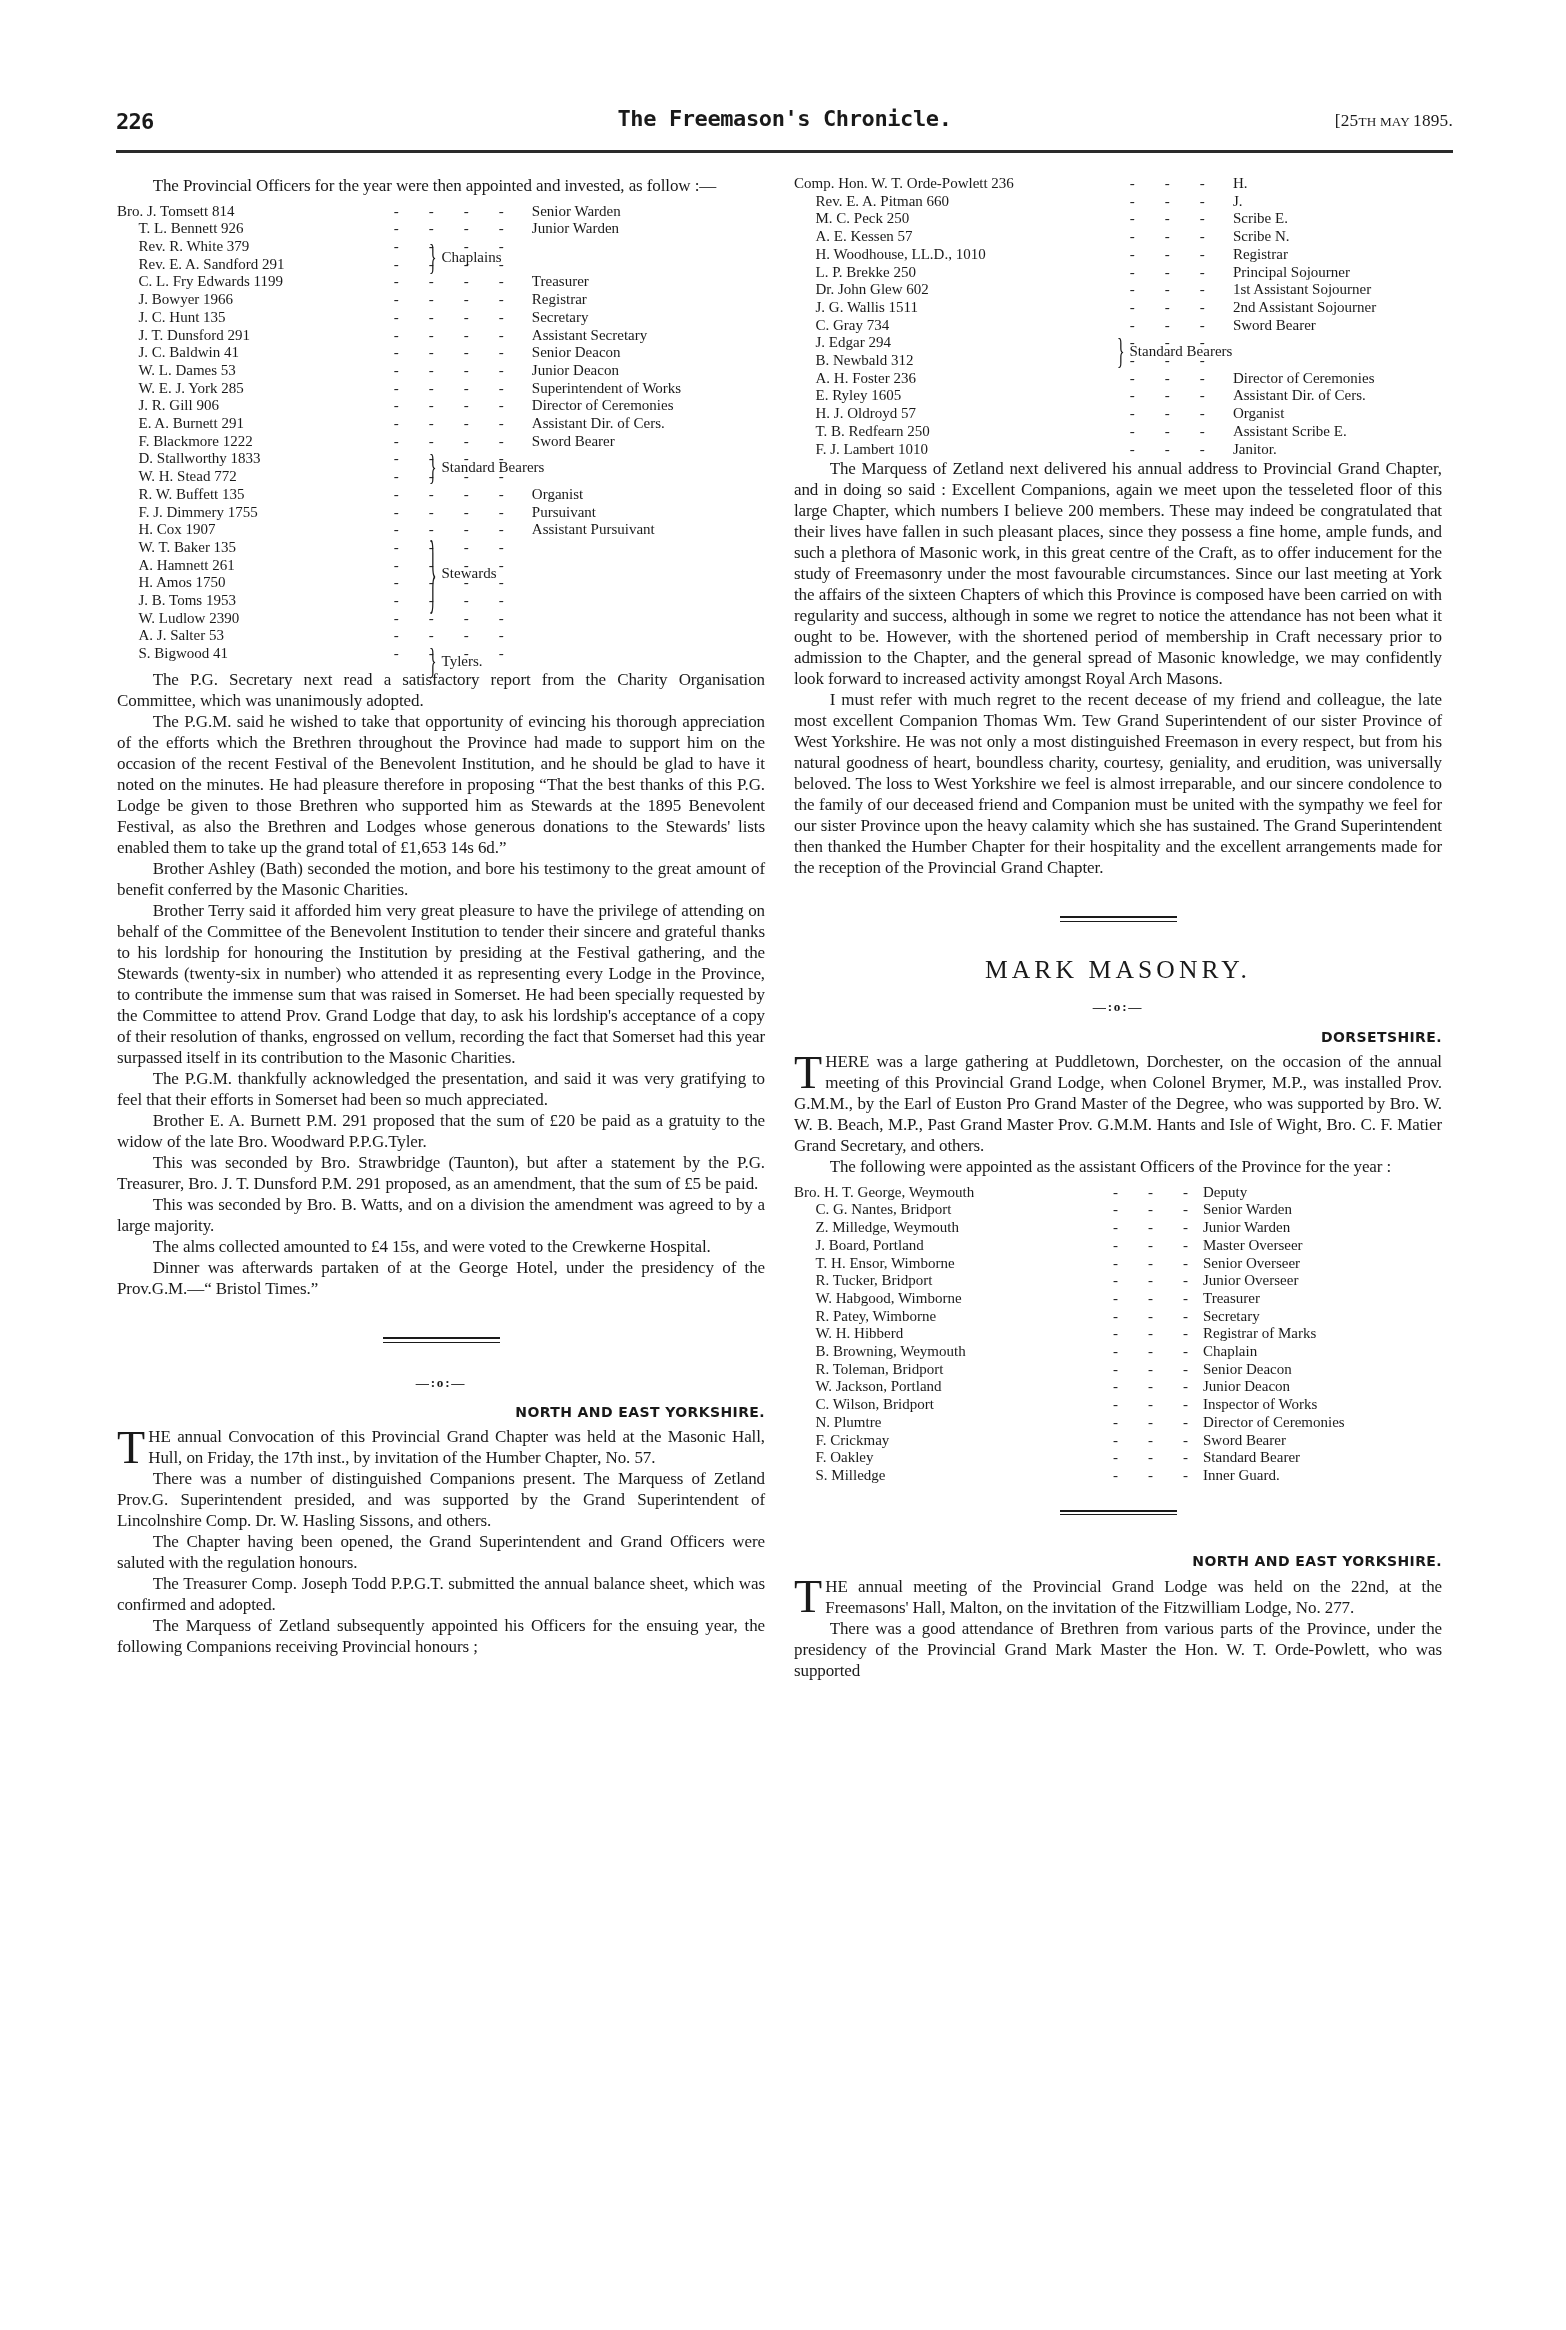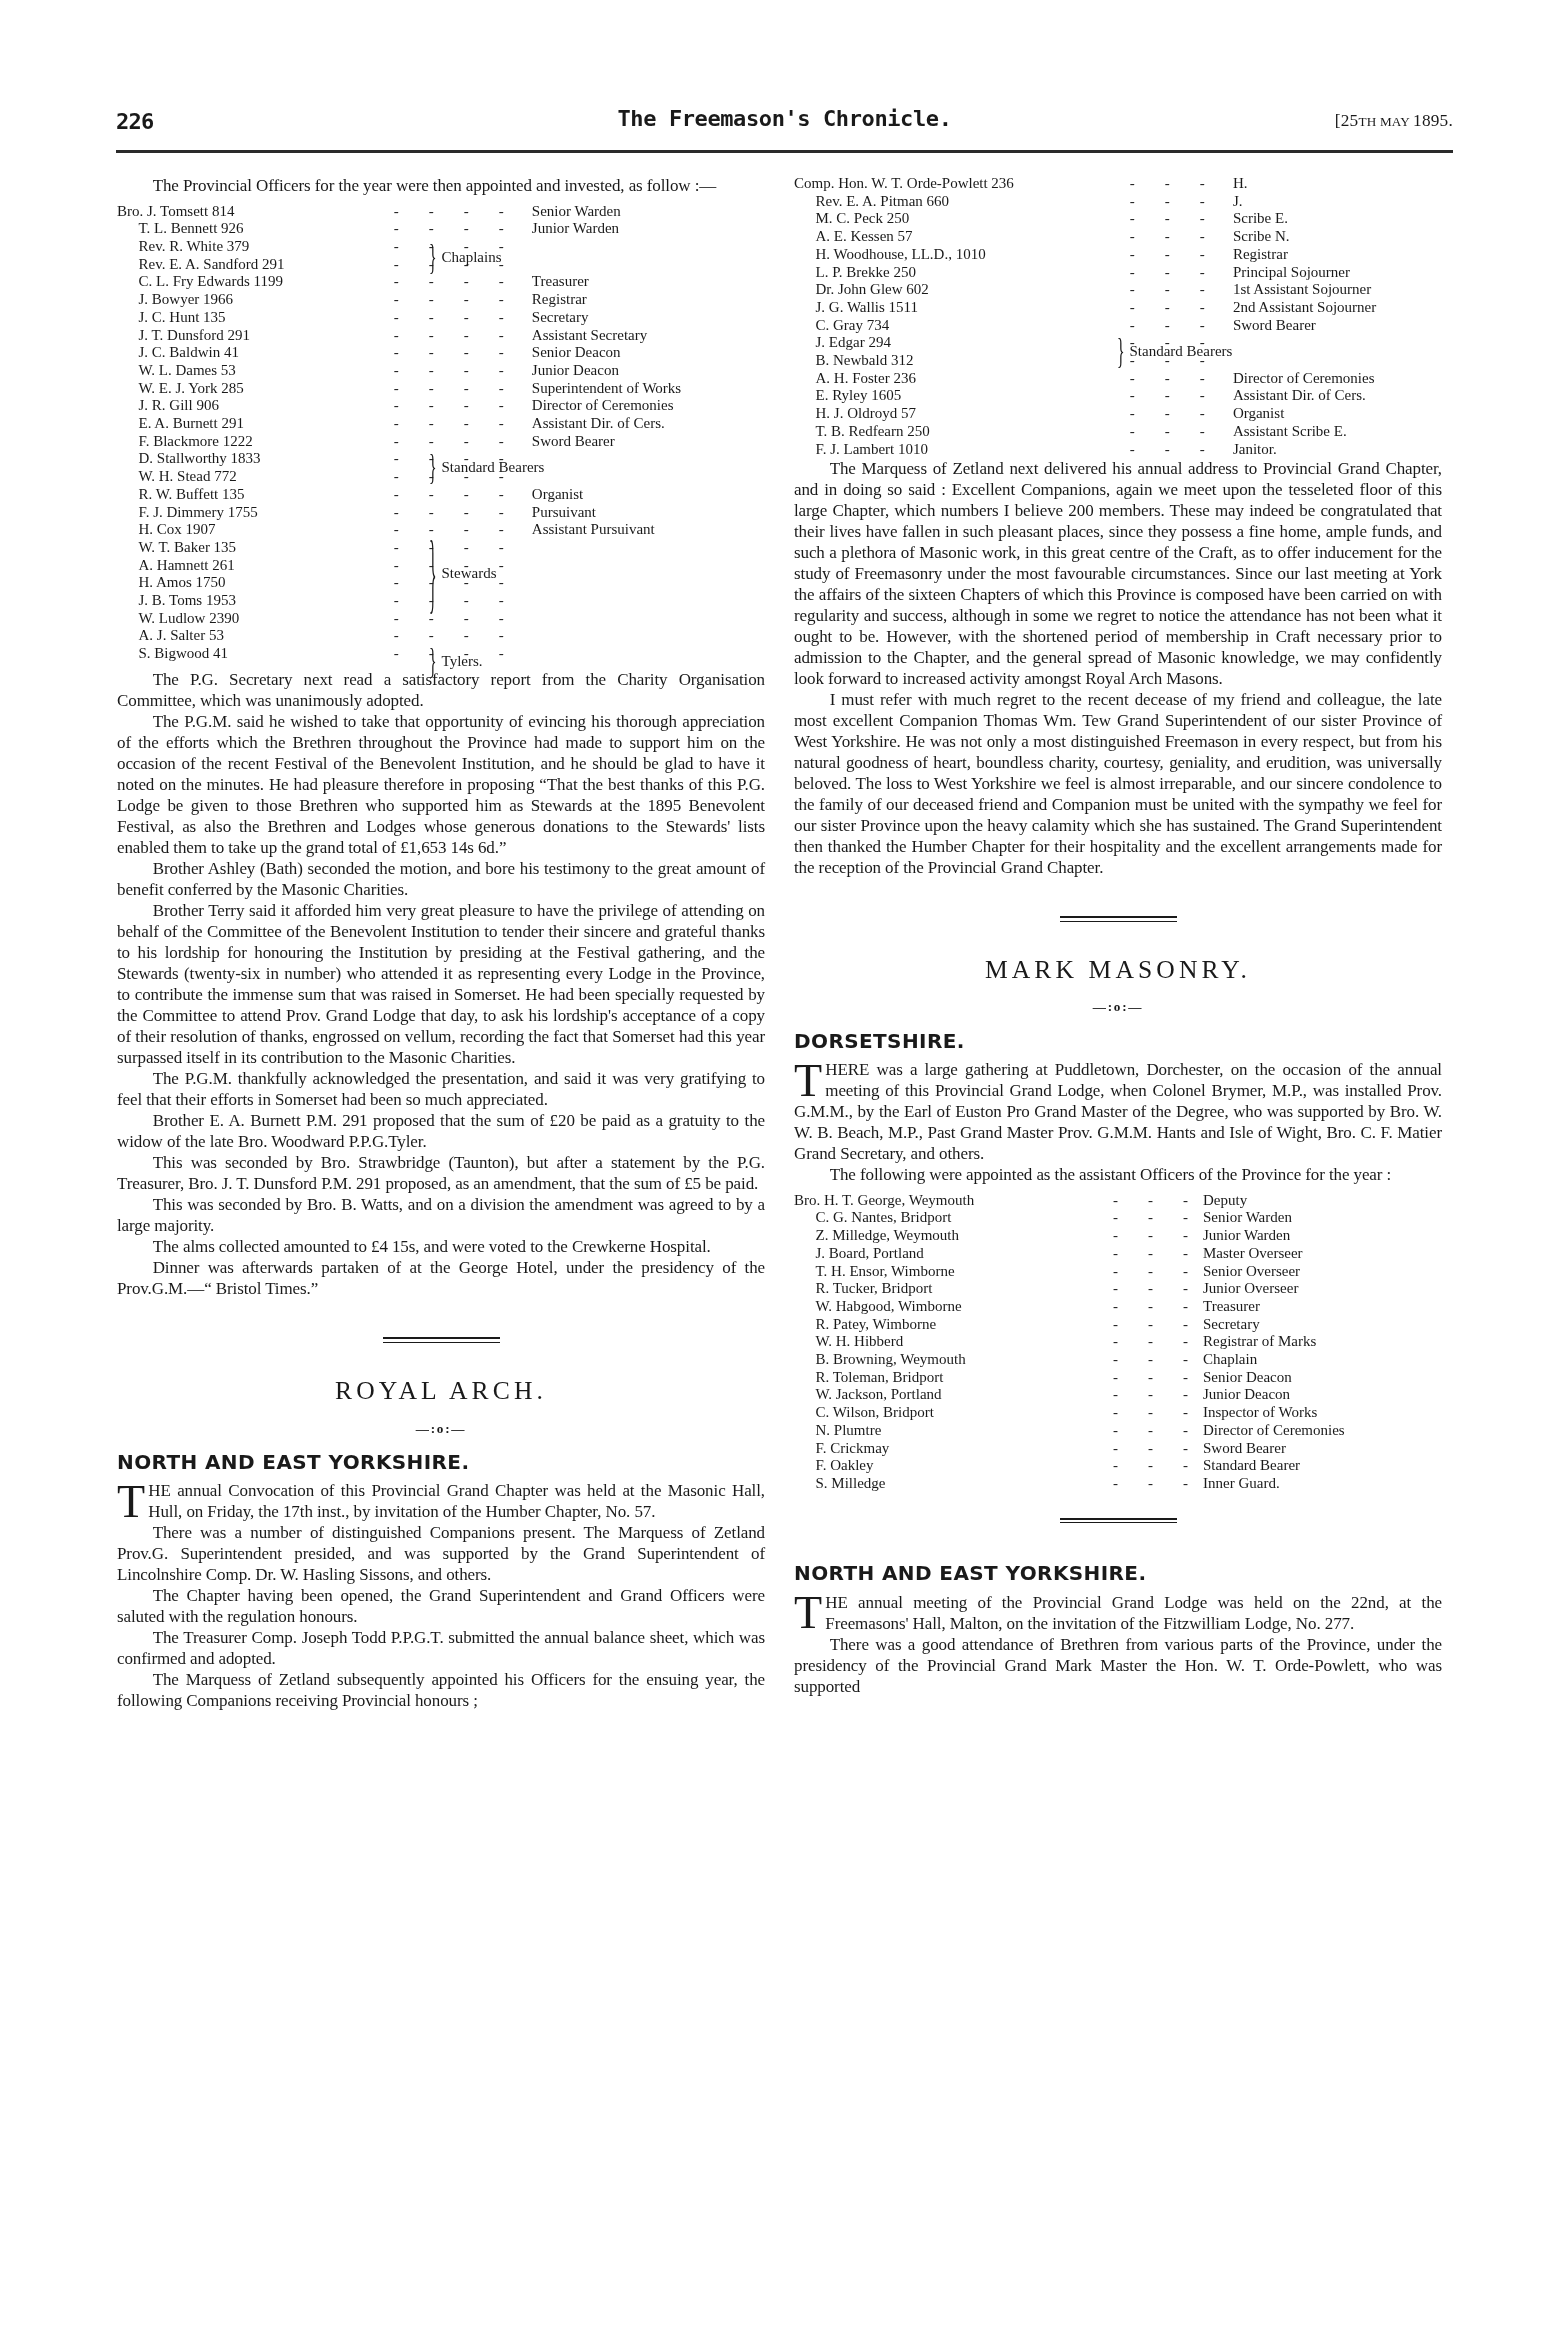--- a/index.html
+++ b/index.html
@@ -144,24 +144,24 @@
     letter-spacing: 4.1px;
   }
   .orn {
     text-align: center;
     font-size: 13.2px;
     letter-spacing: 1.7px;
     font-weight: bold;
   }
   h3.prov {
     margin: 0;
-    text-align: left;
+    text-align: right;
     font-family: "DejaVu Sans", sans-serif;
     font-weight: bold;
-    font-size: 20px;
+    font-size: 14px;
     letter-spacing: 0.4px;
   }
 
   
   .dropcap-para {
     position: relative;
     text-indent: 0;
   }
   .dropcap {
     float: left;
@@ -451,21 +451,20 @@
     <p>Brother E. A. Burnett P.M. 291 proposed that the sum of £20 be paid as a gratuity to the widow of the late Bro. Woodward P.P.G.Tyler.</p>
     <p>This was seconded by Bro. Strawbridge (Taunton), but after a statement by the P.G. Treasurer, Bro. J. T. Dunsford P.M. 291 proposed, as an amendment, that the sum of £5 be paid.</p>
     <p>This was seconded by Bro. B. Watts, and on a division the amendment was agreed to by a large majority.</p>
     <p>The alms collected amounted to £4 15s, and were voted to the Crewkerne Hospital.</p>
     <p>Dinner was afterwards partaken of at the George Hotel, under the presidency of the Prov.G.M.—“ Bristol Times.”</p>
 
     <div class="sp-l"></div>
     <hr class="sect-rule">
     <div class="sp-m"></div>
 
-    <h2 class="sect">ROYAL ARCH.</h2>
     <div class="sp-xs"></div>
     <div class="orn">—:o:—</div>
     <div class="sp-s"></div>
     <h3 class="prov">NORTH AND EAST YORKSHIRE.</h3>
     <div class="sp-xs"></div>
 
     <p class="dropcap-para"><span class="dropcap">T</span><span>HE annual Convocation of this Provincial Grand Chapter was held at the Masonic Hall, Hull, on Friday, the 17th inst., by invitation of the Humber Chapter, No. 57.</span></p>
     <p>There was a number of distinguished Companions present. The Marquess of Zetland Prov.G. Superintendent presided, and was supported by the Grand Superintendent of Lincolnshire Comp. Dr. W. Hasling Sissons, and others.</p>
     <p>The Chapter having been opened, the Grand Superintendent and Grand Officers were saluted with the regulation honours.</p>
     <p>The Treasurer Comp. Joseph Todd P.P.G.T. submitted the annual balance sheet, which was confirmed and adopted.</p>

